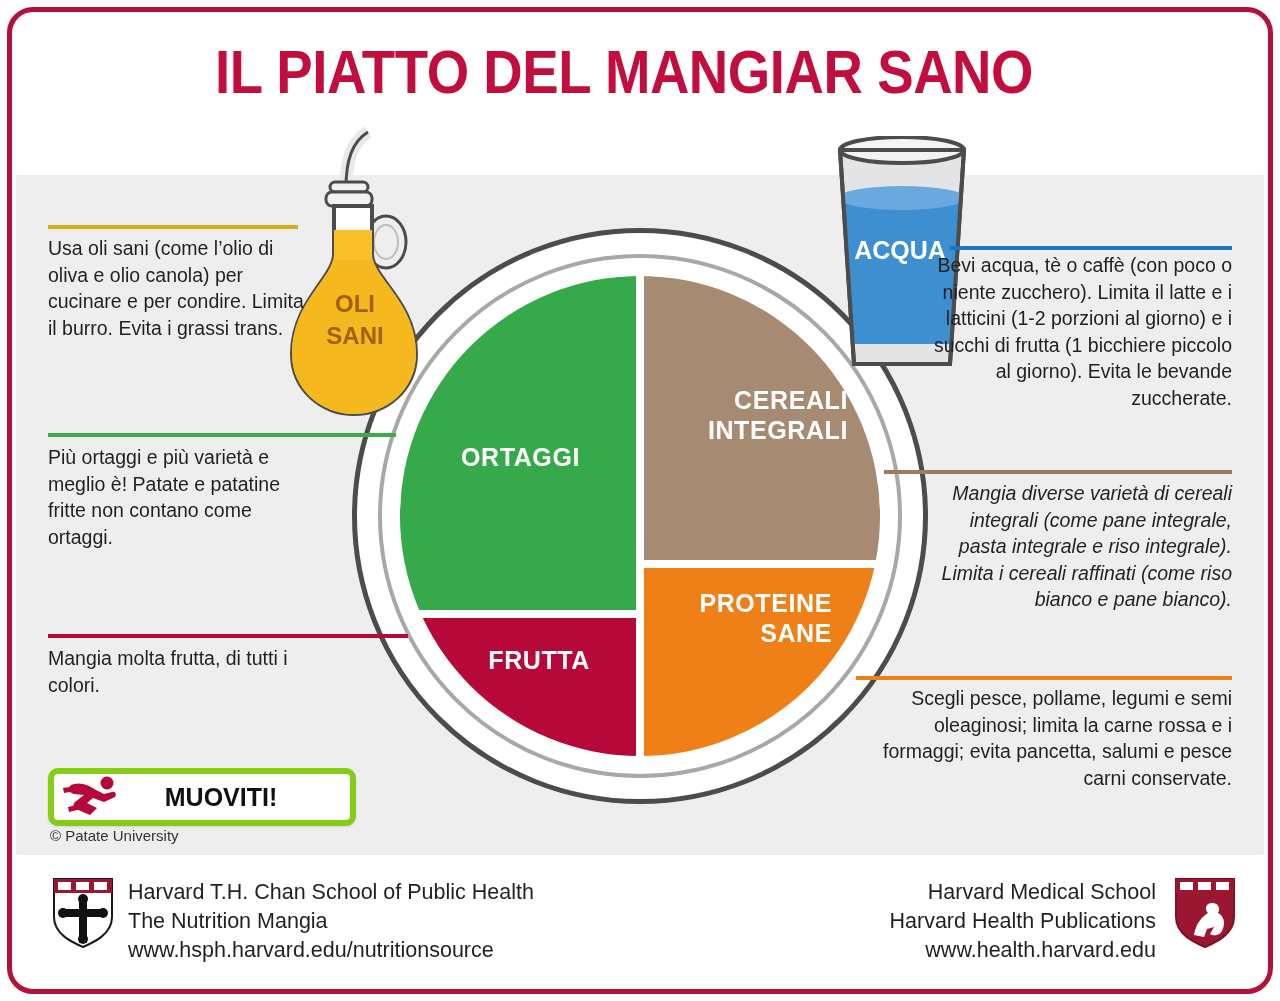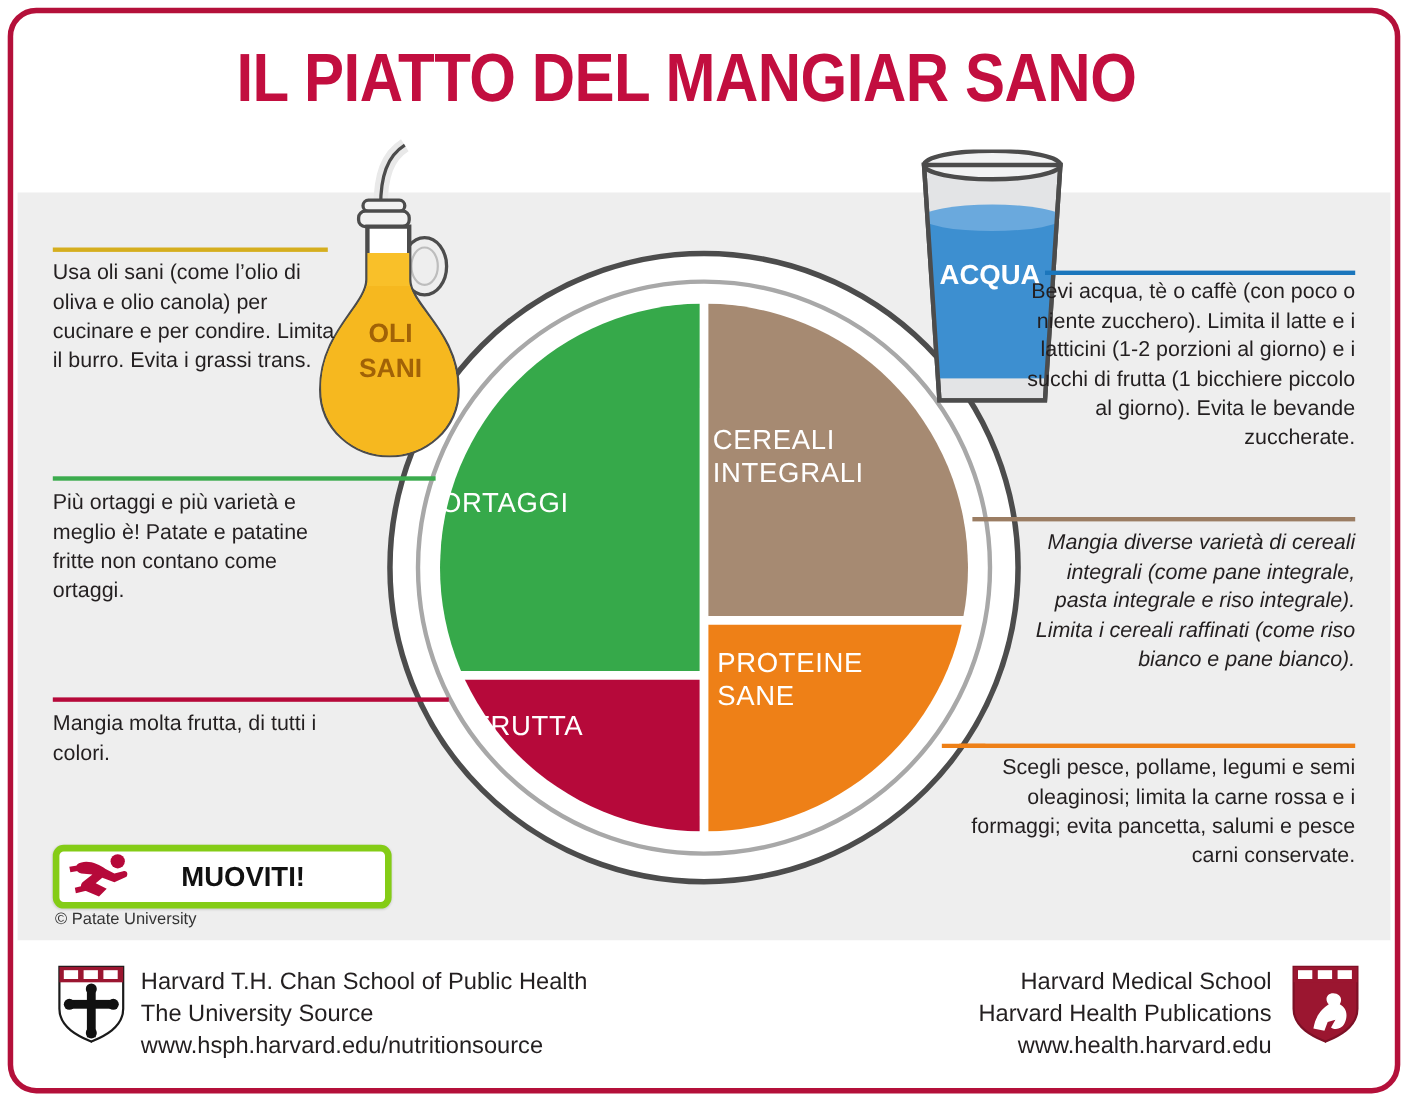--- a/index.html
+++ b/index.html
@@ -32,22 +32,22 @@
   #ring-inner{left:26px;top:26px;width:524px;height:524px;border:4px solid #a8a8a8;background:#ffffff;}
   #food{position:absolute;left:48px;top:48px;width:480px;height:480px;border-radius:50%;overflow:hidden;}
 
   .quad{position:absolute;background:#ccc;}
   
   #q-veg   {left:0;   top:0;   width:236px;height:334px;background:#36a94a;border-radius:236px 0 0 0;}
   #q-fruit {left:0;   top:342px;width:236px;height:138px;background:#b6093a;border-radius:0 0 0 236px;}
   #q-grain {left:244px;top:0;  width:236px;height:284px;background:#a68a72;border-radius:0 236px 0 0;}
   #q-prot  {left:244px;top:292px;width:236px;height:188px;background:#ee8017;border-radius:0 0 236px 0;}
 
-  .quad-label{position:absolute;color:#ffffff;font-weight:normal;font-size:25px;
-              text-align:left;letter-spacing:0.6px;line-height:30px;}
+  .quad-label{position:absolute;color:#ffffff;font-weight:bold;font-size:25px;
+              text-align:right;letter-spacing:0.6px;line-height:30px;}
   #lbl-veg  {left:400px;top:442px;width:180px;}
   #lbl-grain{left:648px;top:385px;width:200px;}
   #lbl-fruit{left:430px;top:645px;width:160px;}
   #lbl-prot {left:652px;top:588px;width:180px;}
 
   
   #oil-bottle{position:absolute;left:282px;top:126px;width:180px;height:290px;}
   #oil-label{position:absolute;left:300px;top:288px;width:110px;text-align:center;
              color:#a16207;font-weight:bold;font-size:24px;line-height:32px;}
 
@@ -215,21 +215,21 @@
       <rect x="27" y="20" width="8" height="46"></rect>
       <rect x="10" y="32" width="42" height="8"></rect>
       <circle cx="31" cy="22" r="5"></circle>
         <circle cx="31" cy="62" r="5"></circle>
       <circle cx="11" cy="36" r="5"></circle>
         <circle cx="51" cy="36" r="5"></circle>
     </g>
   </svg>
   <div id="fl-text">
     <div>Harvard T.H. Chan School of Public Health</div>
-    <div>The University Source</div>
+    <div>The Nutrition Mangia</div>
     <div>www.hsph.harvard.edu/nutritionsource</div>
   </div>
 
   <div id="fr-text">
     <div>Harvard Medical School</div>
     <div>Harvard Health Publications</div>
     <div>www.health.harvard.edu</div>
   </div>
   <svg id="fr-shield" viewBox="0 0 62 72">
     <path d="M2 2 L60 2 L60 40 C60 58, 40 66, 31 70 C22 66, 2 58, 2 40 Z" fill="#9b1630" stroke="#7d1026" stroke-width="2"></path>

